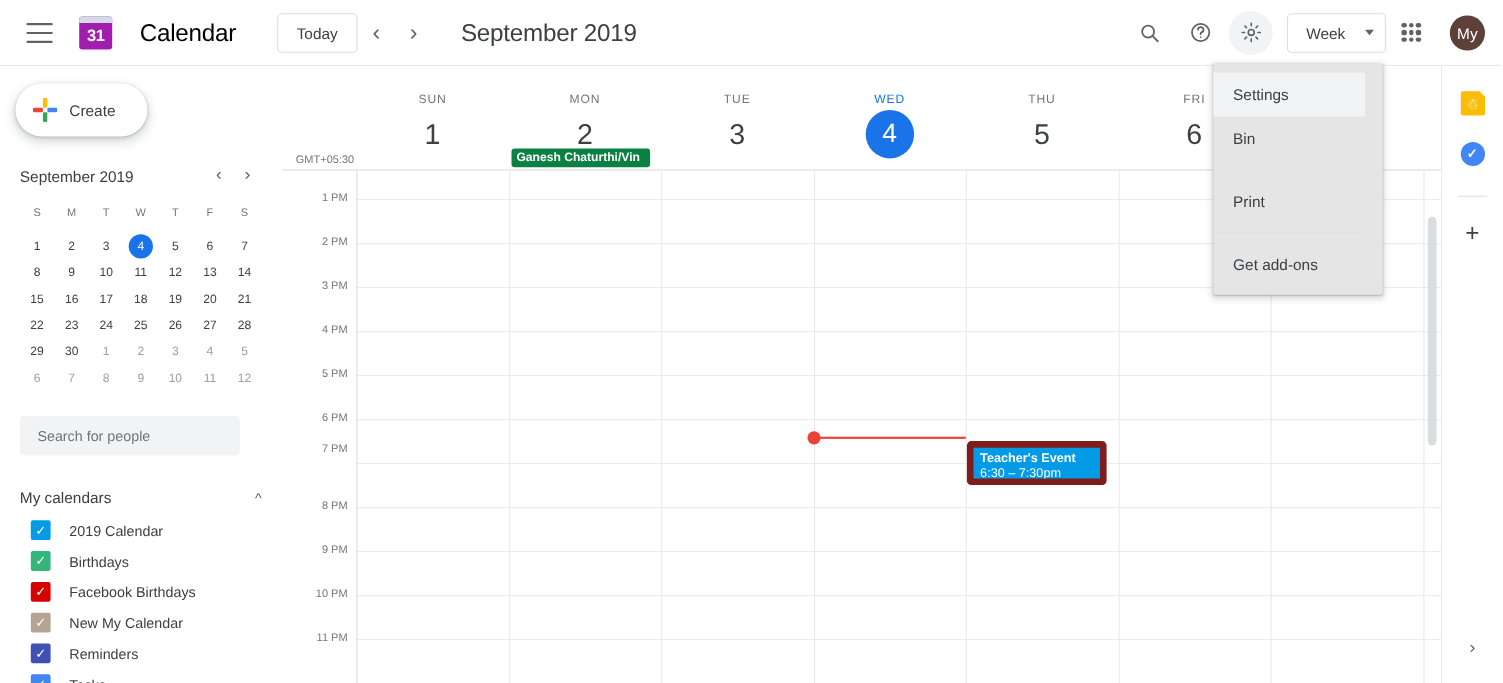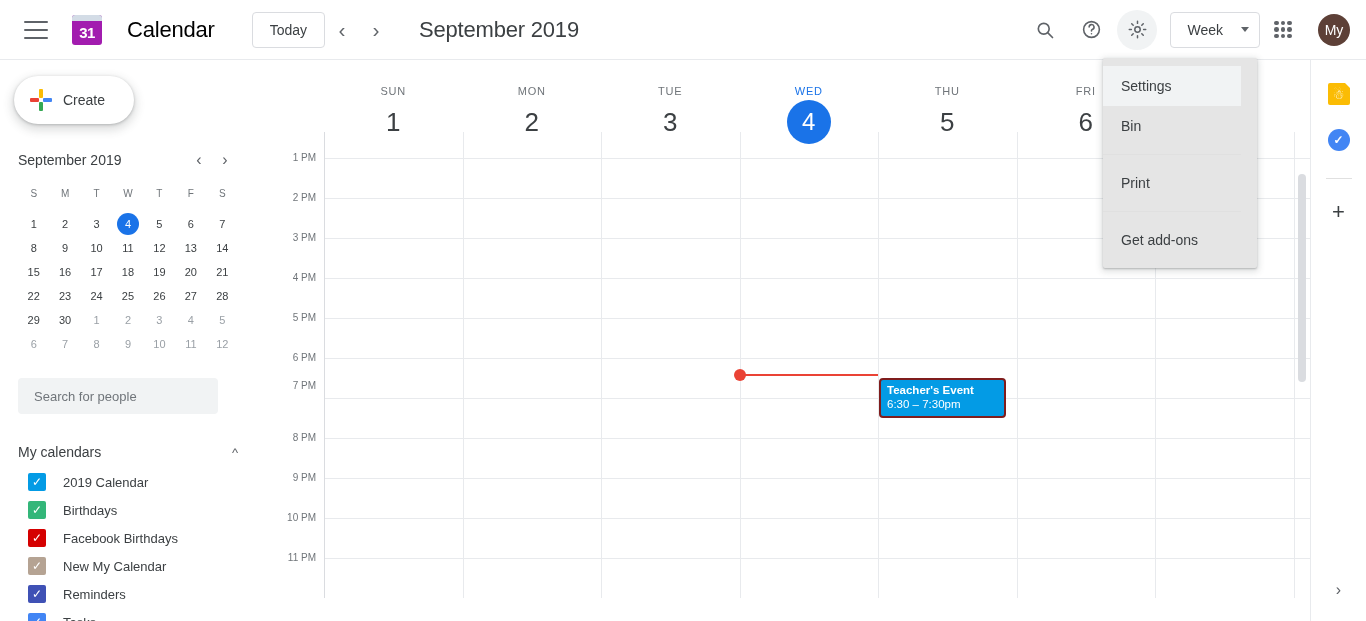--- a/index.html
+++ b/index.html
@@ -199,21 +199,21 @@
   }
   .hline {
     position: absolute; left: 68px; right: 0; height: 0;
     border-top: 1px solid #e8eaed;
   }
   .vline { position: absolute; top: 0; bottom: 0; width: 0; border-left: 1px solid #e8eaed; }
   .vline.first { border-left: 1px solid #dadce0; }
 
   .event {
     position: absolute; border-radius: 4px; background: #039be5; color: #fff;
-    padding: 3px 6px; overflow: hidden; cursor: pointer; border: 2px solid #7f1d1d;
+    padding: 3px 6px; overflow: hidden; cursor: pointer; border: 6px solid #7f1d1d;
   }
   .ev-title { font-size: 11.5px; font-weight: bold; line-height: 14px; white-space: nowrap; }
   .ev-time { font-size: 11.5px; line-height: 14px; white-space: nowrap; }
 
   .nowline {
     position: absolute; height: 0; border-top: 2px solid #ea4335; z-index: 5;
   }
   .nowdot {
     position: absolute; width: 12px; height: 12px; border-radius: 50%;
     background: #ea4335; z-index: 6;
@@ -548,20 +548,24 @@
         </div>
         <div class="daycol-head" style="left: 760.5px;">
           <div class="dow-lbl">FRI</div>
           <div class="dnum">6</div>
         </div>
         <div class="daycol-head" style="left: 899px;">
           <div class="dow-lbl">SAT</div>
           <div class="dnum">7</div>
         </div>
       </div>
+    <div class="allday" id="allday-row">
+      <div class="gmt-lbl">GMT+05:30</div>
+    <div class="allday-chip" style="left: 208.5px; top: 3px; width: 126.5px; background: rgb(11, 128, 67);">Ganesh Chaturthi/Vin</div>
+      </div>
     <div class="scroll-body" id="scroll-body">
       <div class="time-col" id="time-col">
           <div class="time-lbl" style="top: 26px;">1 PM</div>
           <div class="time-lbl" style="top: 66px;">2 PM</div>
           <div class="time-lbl" style="top: 106px;">3 PM</div>
           <div class="time-lbl" style="top: 146px;">4 PM</div>
           <div class="time-lbl" style="top: 186px;">5 PM</div>
           <div class="time-lbl" style="top: 226px;">6 PM</div>
           <div class="time-lbl" style="top: 254px;">7 PM</div>
           <div class="time-lbl" style="top: 306px;">8 PM</div>

